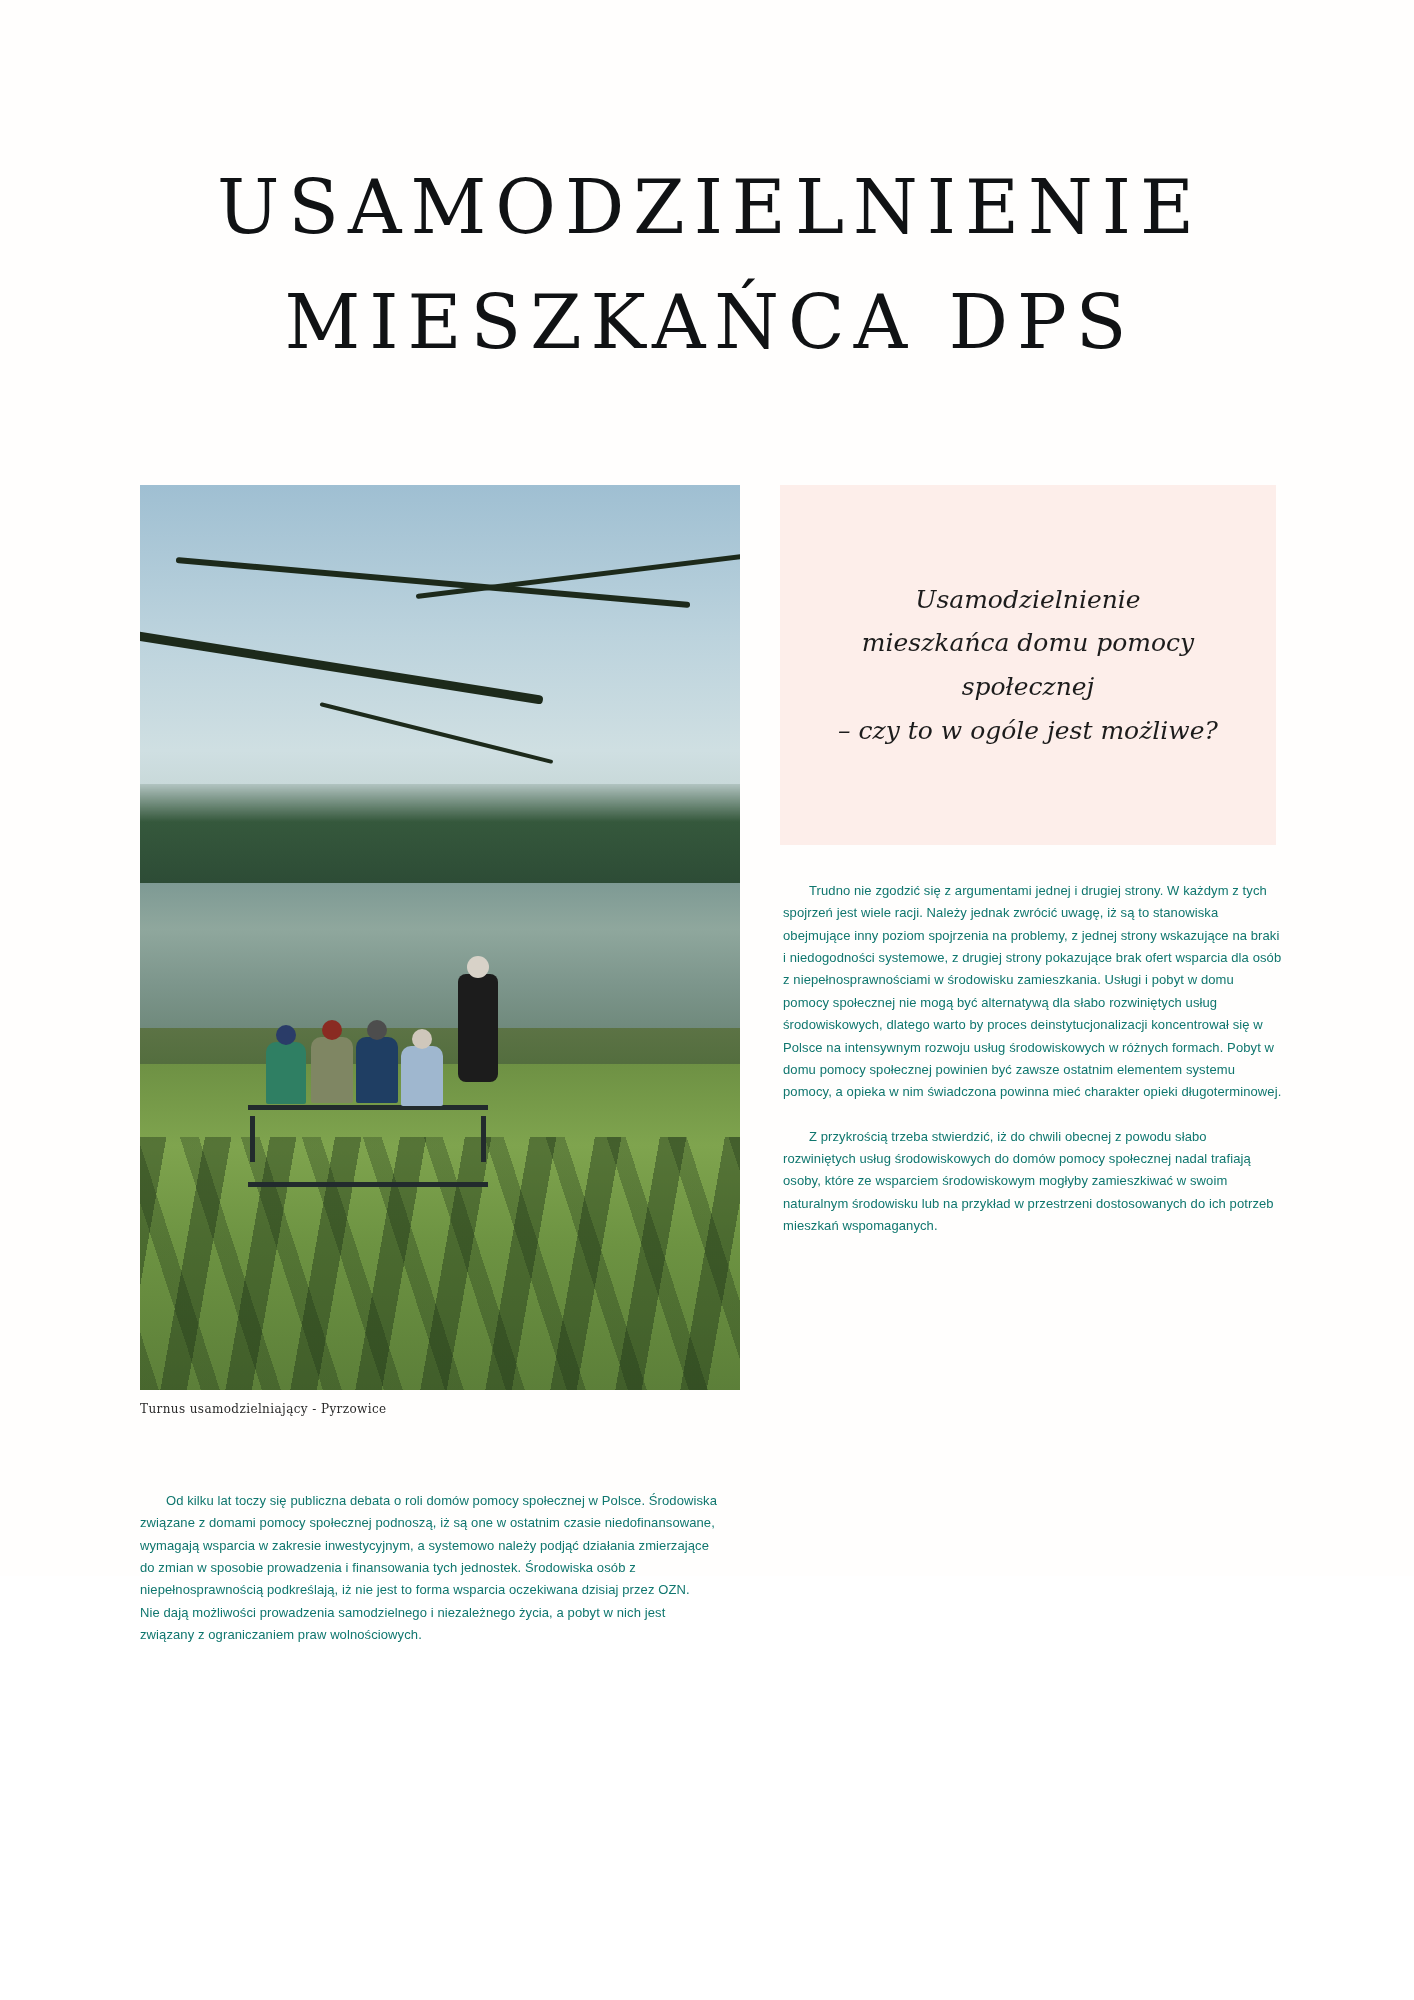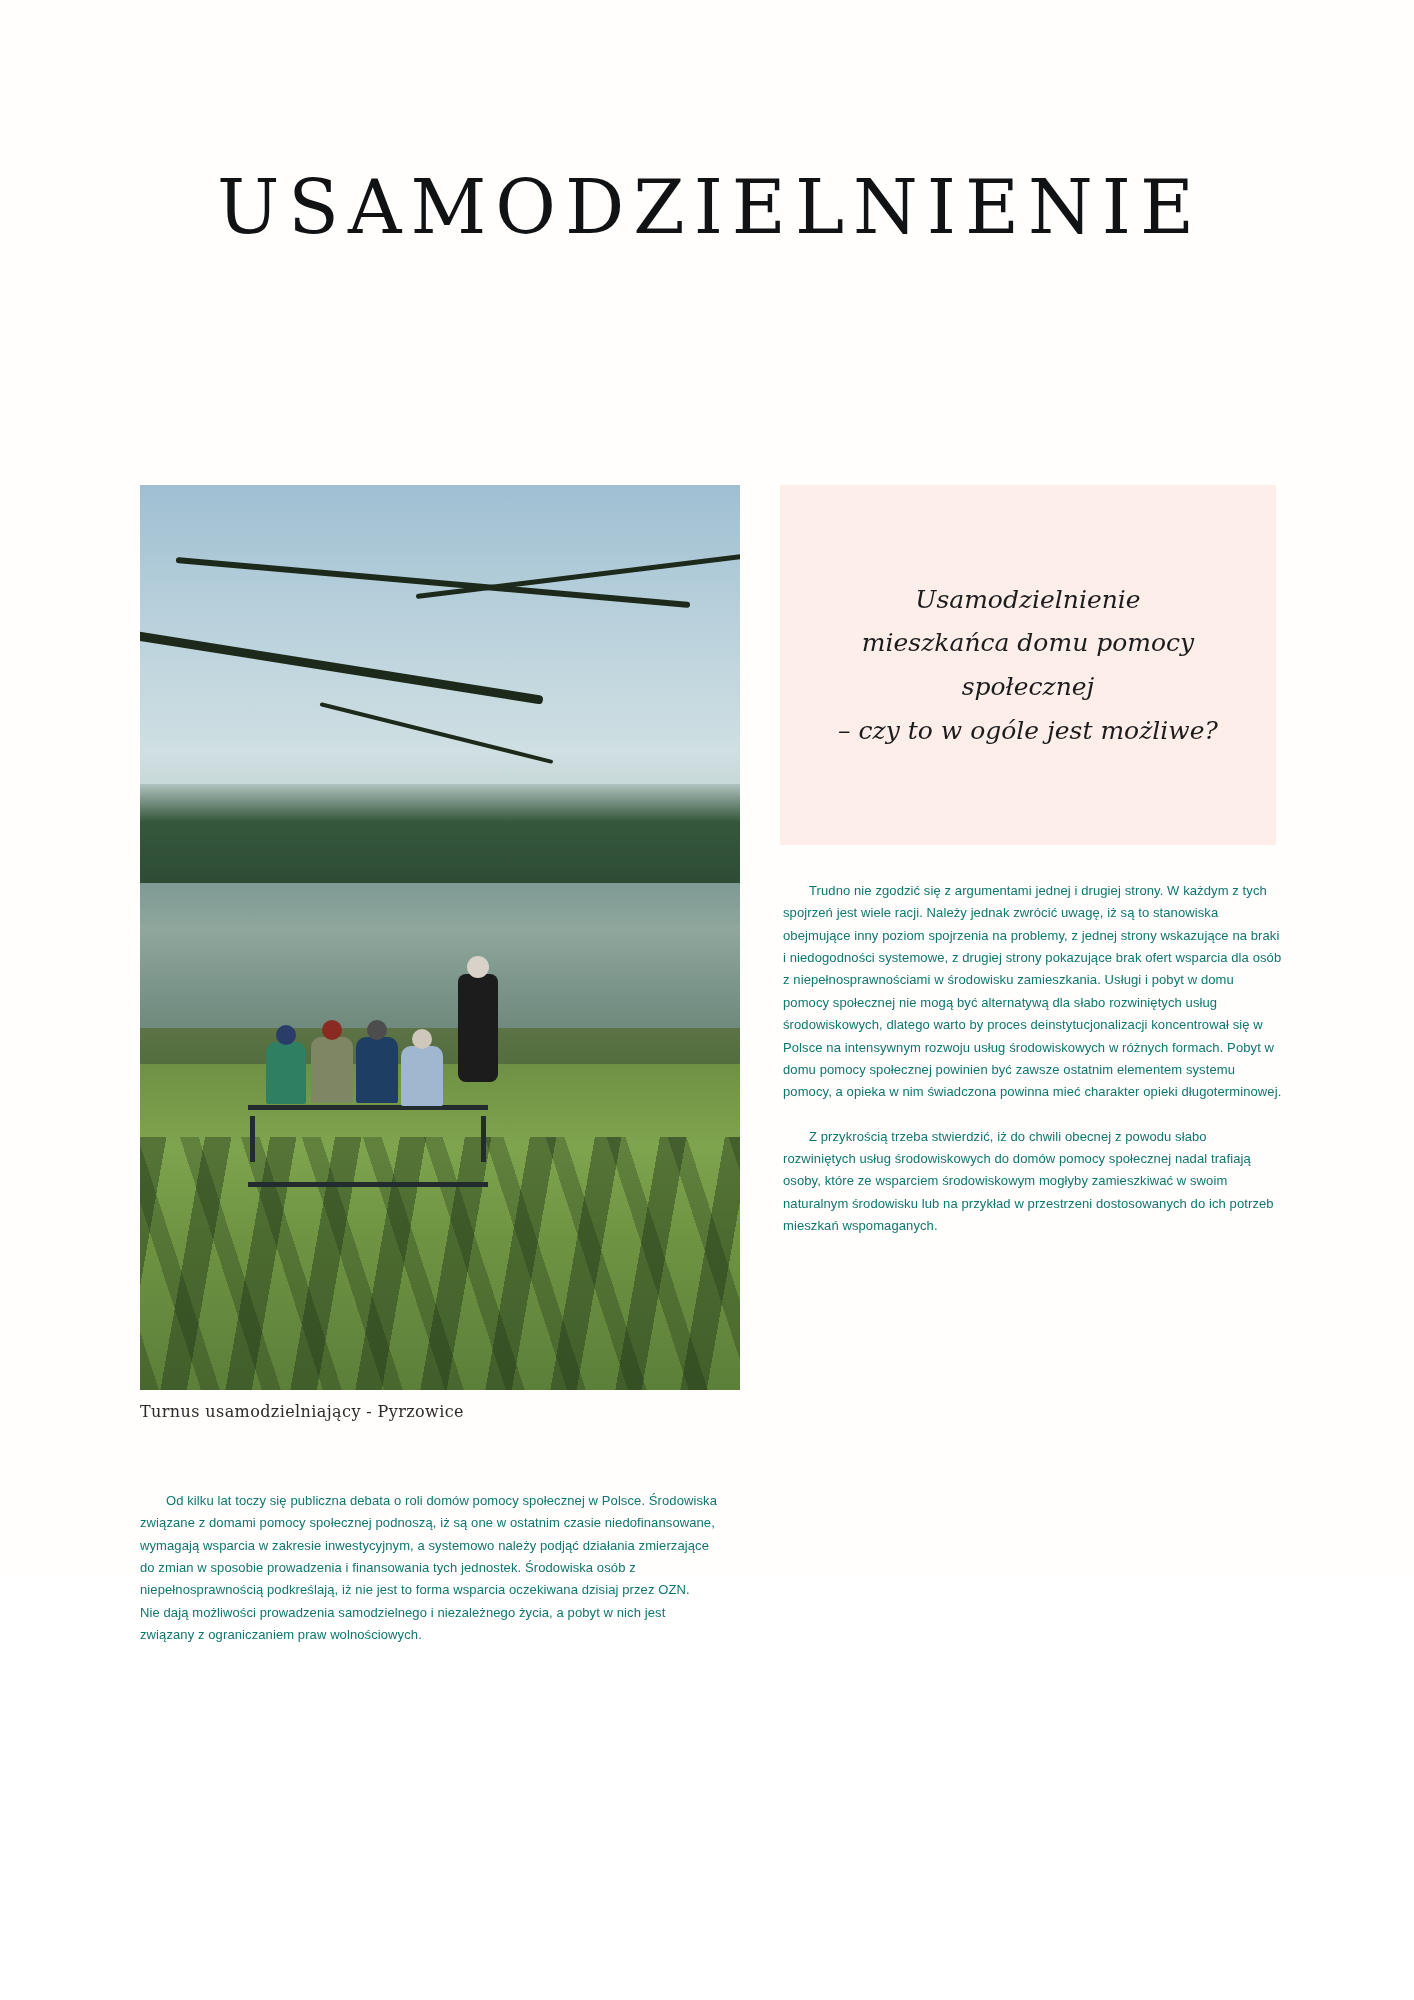--- a/index.html
+++ b/index.html
@@ -147,21 +147,21 @@
   .f4 .head { background: #cfc7bb; }
   .f5 { left: 53%; top: 54%; width: 40px; height: 108px; background: #1c1c1c; border-radius: 8px; }
   .f5 .head { background: #d8d2c8; top: -18px; width: 22px; height: 22px; margin-left: -11px; }
 
   .photo-caption {
     position: absolute;
     left: 140px;
     top: 1402px;
     width: 620px;
     font-family: "DejaVu Serif", serif;
-    font-size: 16px;
+    font-size: 12px;
     letter-spacing: 0.4px;
     color: #2a2a2a;
   }
 
   
   .quote-box {
     position: absolute;
     left: 780px;
     top: 485px;
     width: 496px;
@@ -205,20 +205,21 @@
     width: 580px;
   }
 </style>
 </head>
 <body>
 
 <div class="page">
 
   <div class="title-block">
     <div class="title-line line1">USAMODZIELNIENIE</div>
+    <div class="title-line line2">MIESZKAŃCA DPS</div>
   </div>
 
   <div class="photo-wrap">
     <div class="photo">
       <div class="ph-sky"></div>
       <div class="ph-far-trees"></div>
       <div class="ph-water"></div>
       <div class="ph-bank"></div>
       <div class="ph-grass"></div>
       <div class="ph-shadow"></div>

